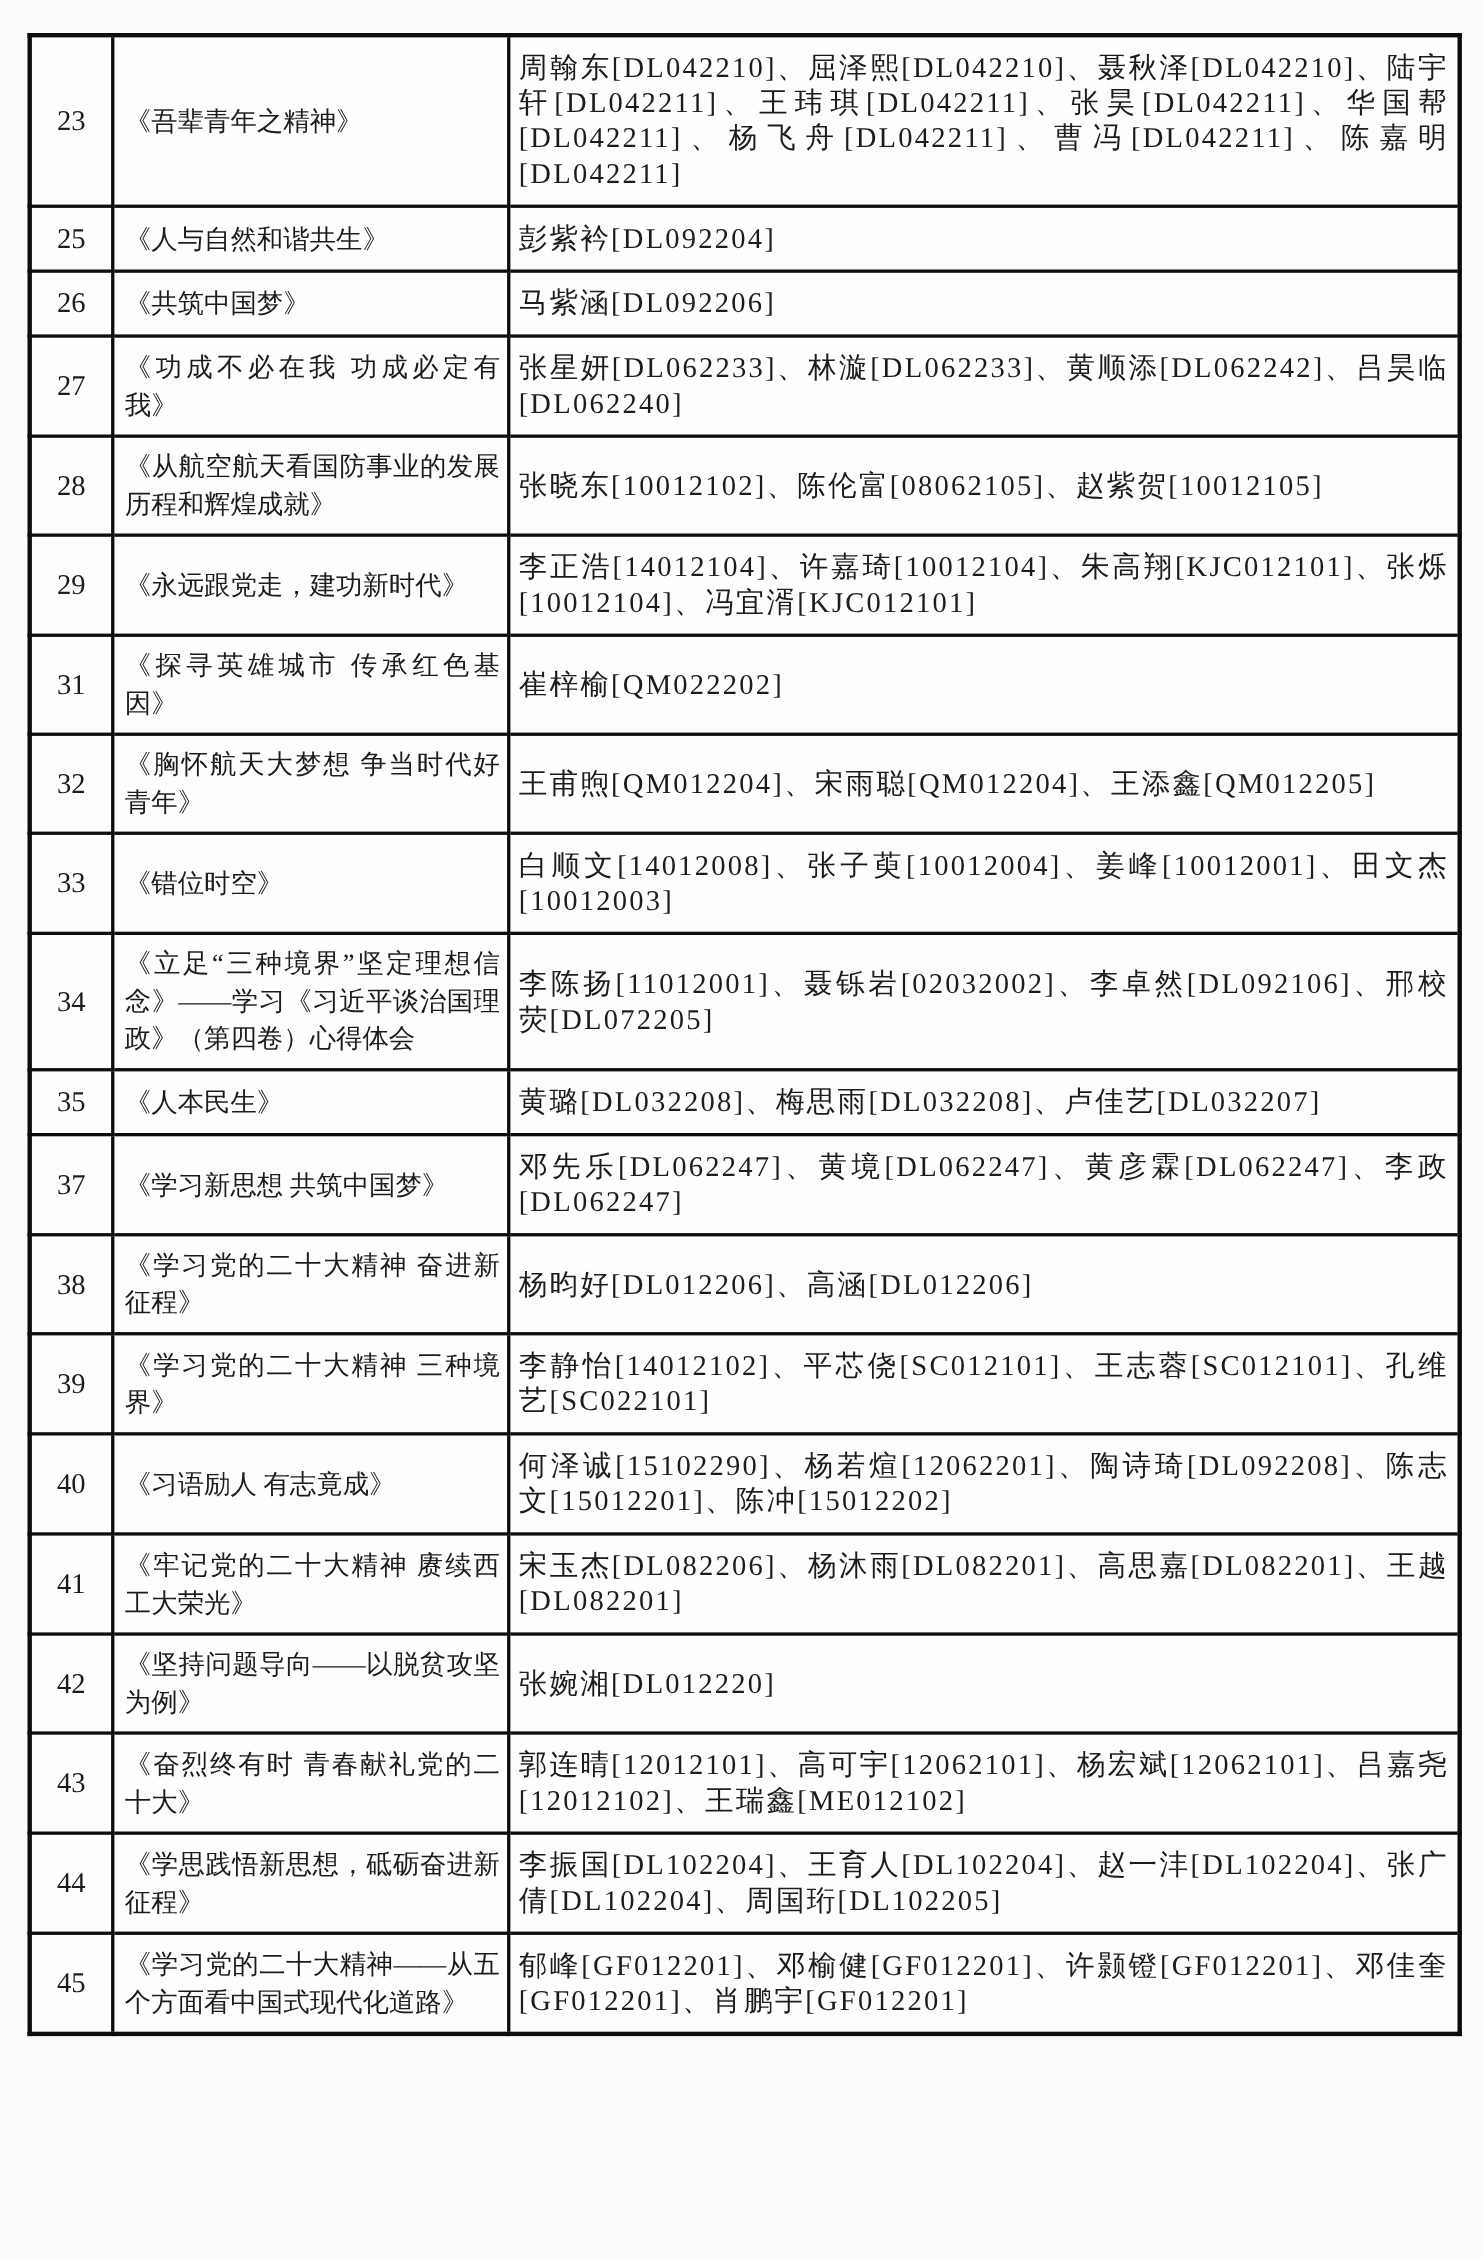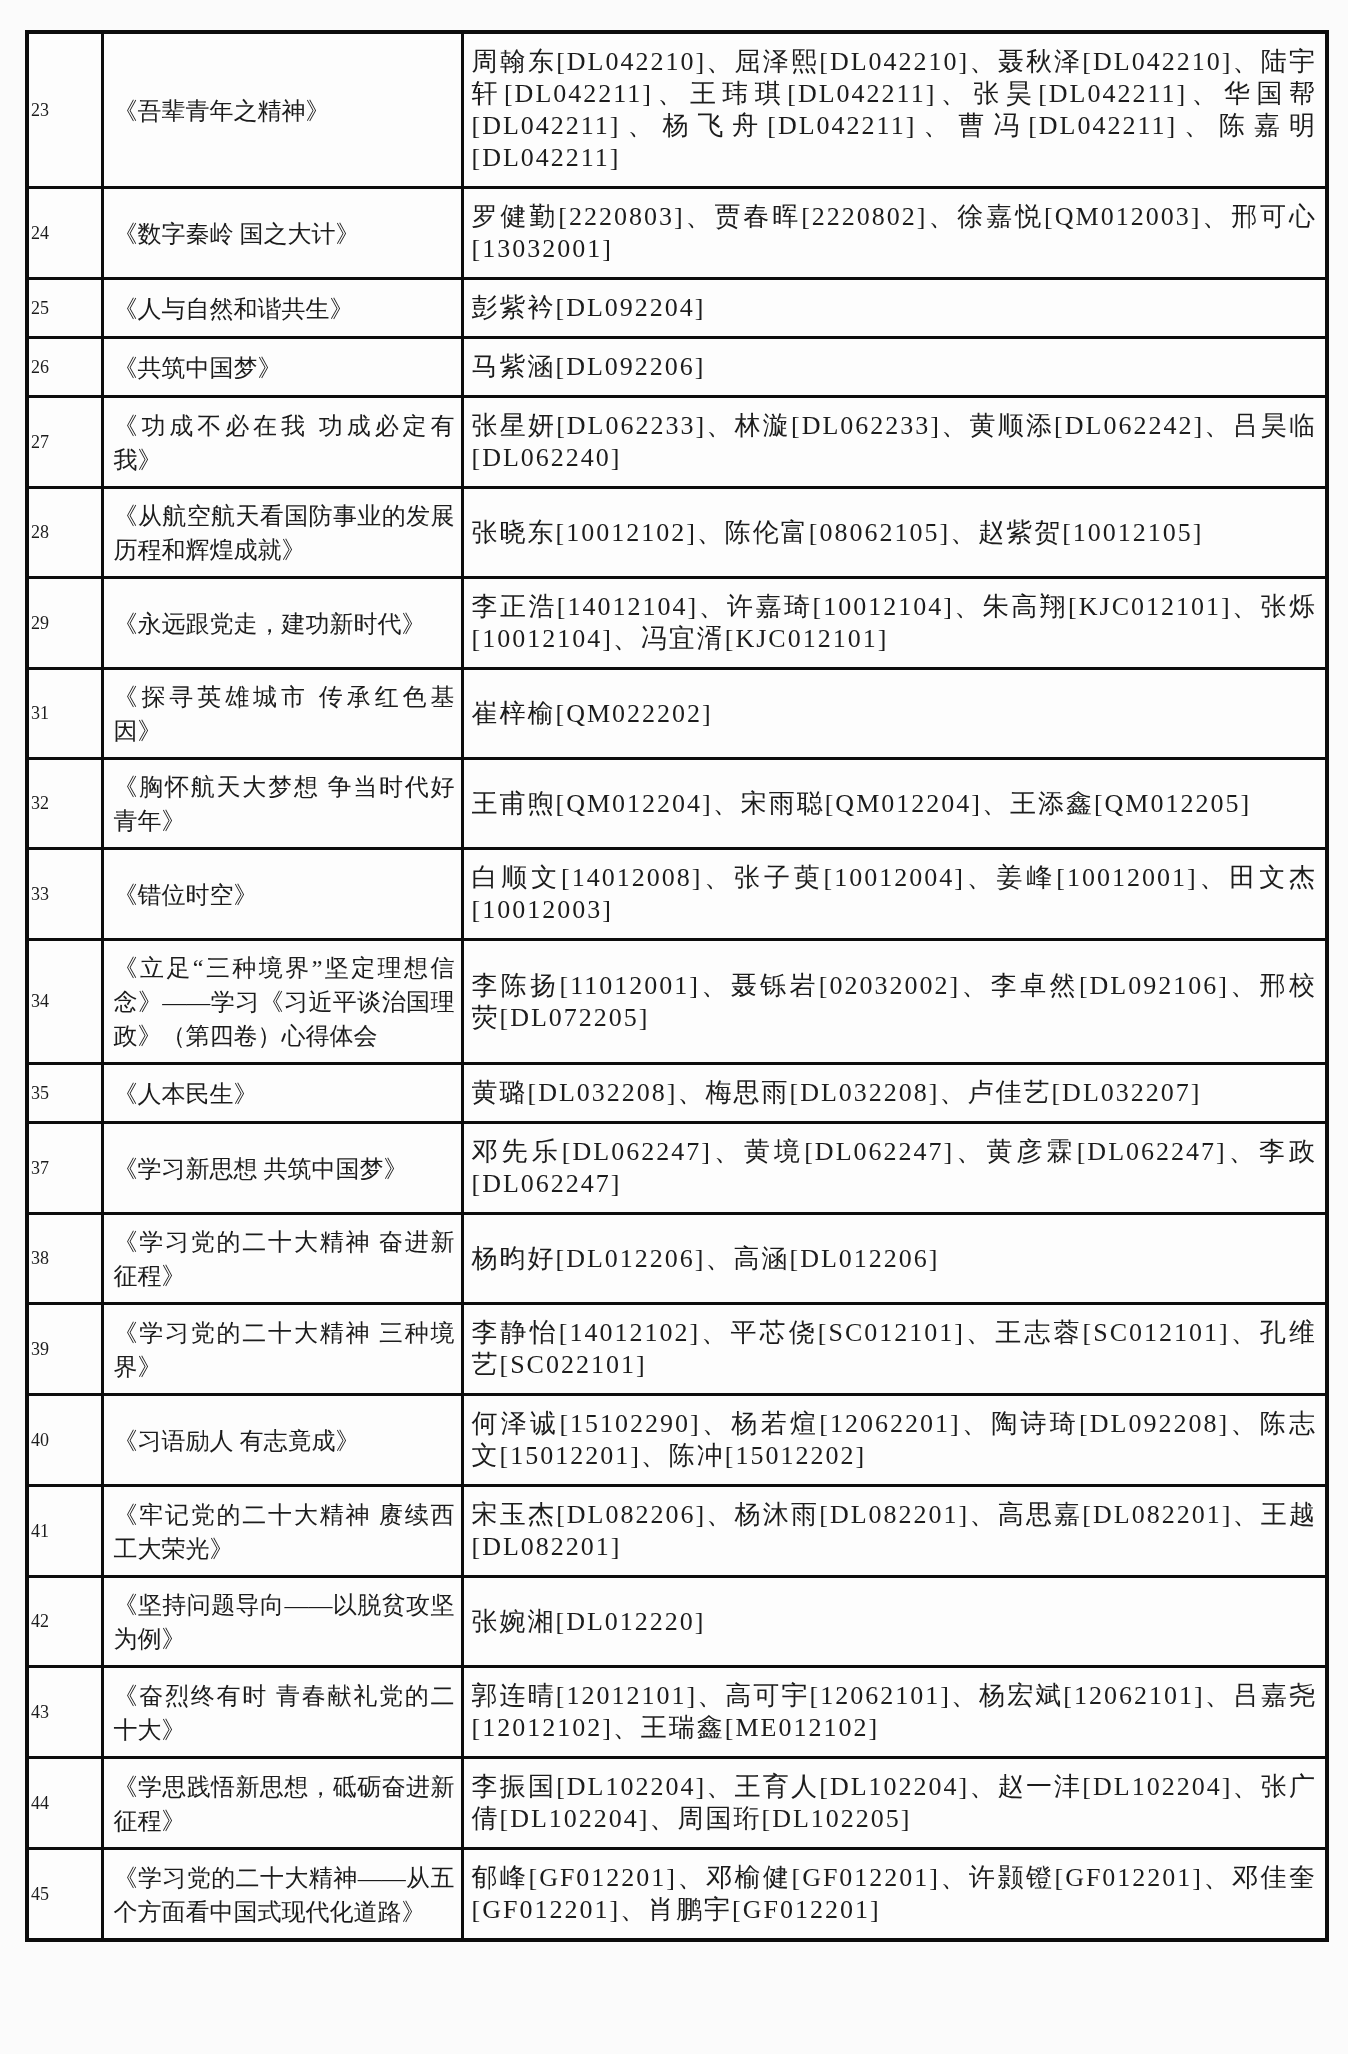--- a/index.html
+++ b/index.html
@@ -27,21 +27,22 @@
   }
   table.doc-table td {
     border: 3px solid #0d0d0d;
     vertical-align: middle;
     overflow: hidden;
   }
   table.doc-table {
     border: 4px solid #0d0d0d;
   }
   td.c-num {
-    font-size: 18px;
+    text-align: center;
+    font-size: 26px;
     padding: 10px 2px;
   }
   td.c-title {
     font-size: 24px;
     line-height: 34px;
     padding: 10px 6px 9px 10px;
     text-align: justify;
   }
   td.c-names {
     font-size: 26px;
@@ -59,25 +60,20 @@
     <colgroup>
       <col style="width:75px">
       <col style="width:360px">
       <col style="width:865px">
     </colgroup>
     <tbody id="table-body">
         <tr>
           <td class="c-num">23</td>
           <td class="c-title">《吾辈青年之精神》</td>
           <td class="c-names">周翰东[DL042210]、屈泽熙[DL042210]、聂秋泽[DL042210]、陆宇轩[DL042211]、王玮琪[DL042211]、张昊[DL042211]、华国帮[DL042211]、杨飞舟[DL042211]、曹冯[DL042211]、陈嘉明[DL042211]</td>
-        </tr>
-        <tr>
-          <td class="c-num">24</td>
-          <td class="c-title">《数字秦岭 国之大计》</td>
-          <td class="c-names">罗健勤[2220803]、贾春晖[2220802]、徐嘉悦[QM012003]、邢可心[13032001]</td>
         </tr>
         <tr>
           <td class="c-num">25</td>
           <td class="c-title">《人与自然和谐共生》</td>
           <td class="c-names">彭紫衿[DL092204]</td>
         </tr>
         <tr>
           <td class="c-num">26</td>
           <td class="c-title">《共筑中国梦》</td>
           <td class="c-names">马紫涵[DL092206]</td>

